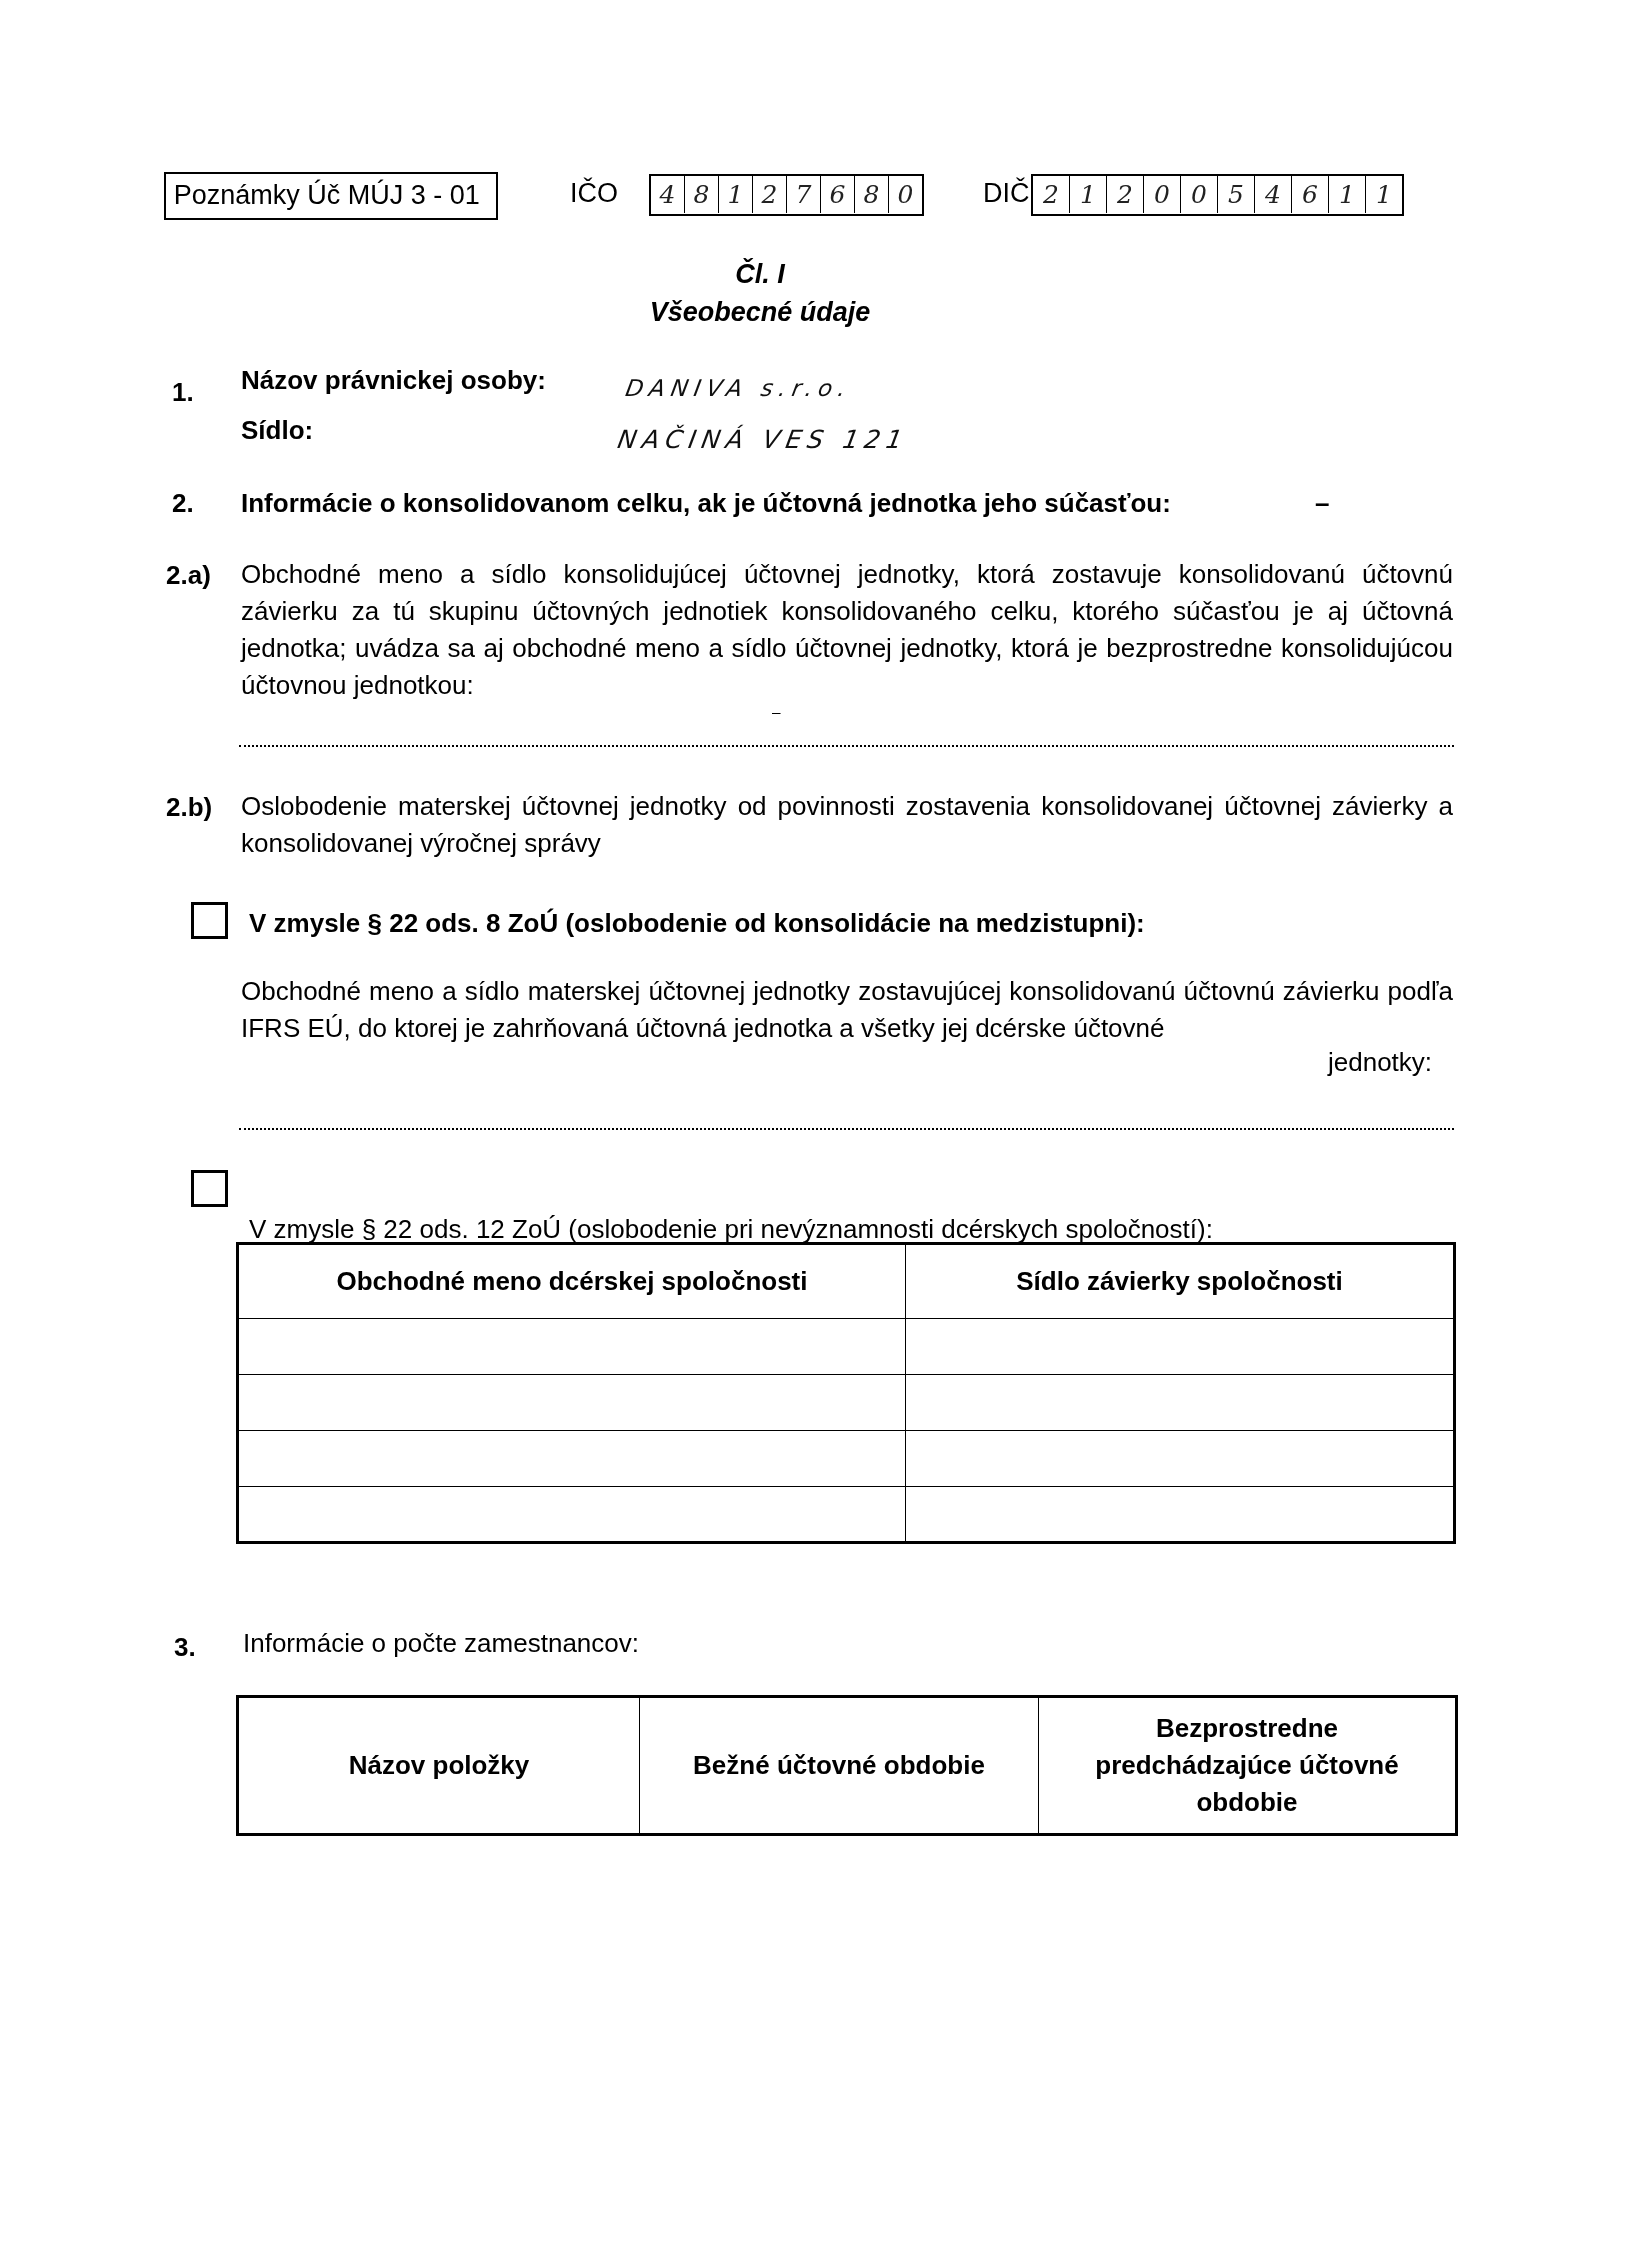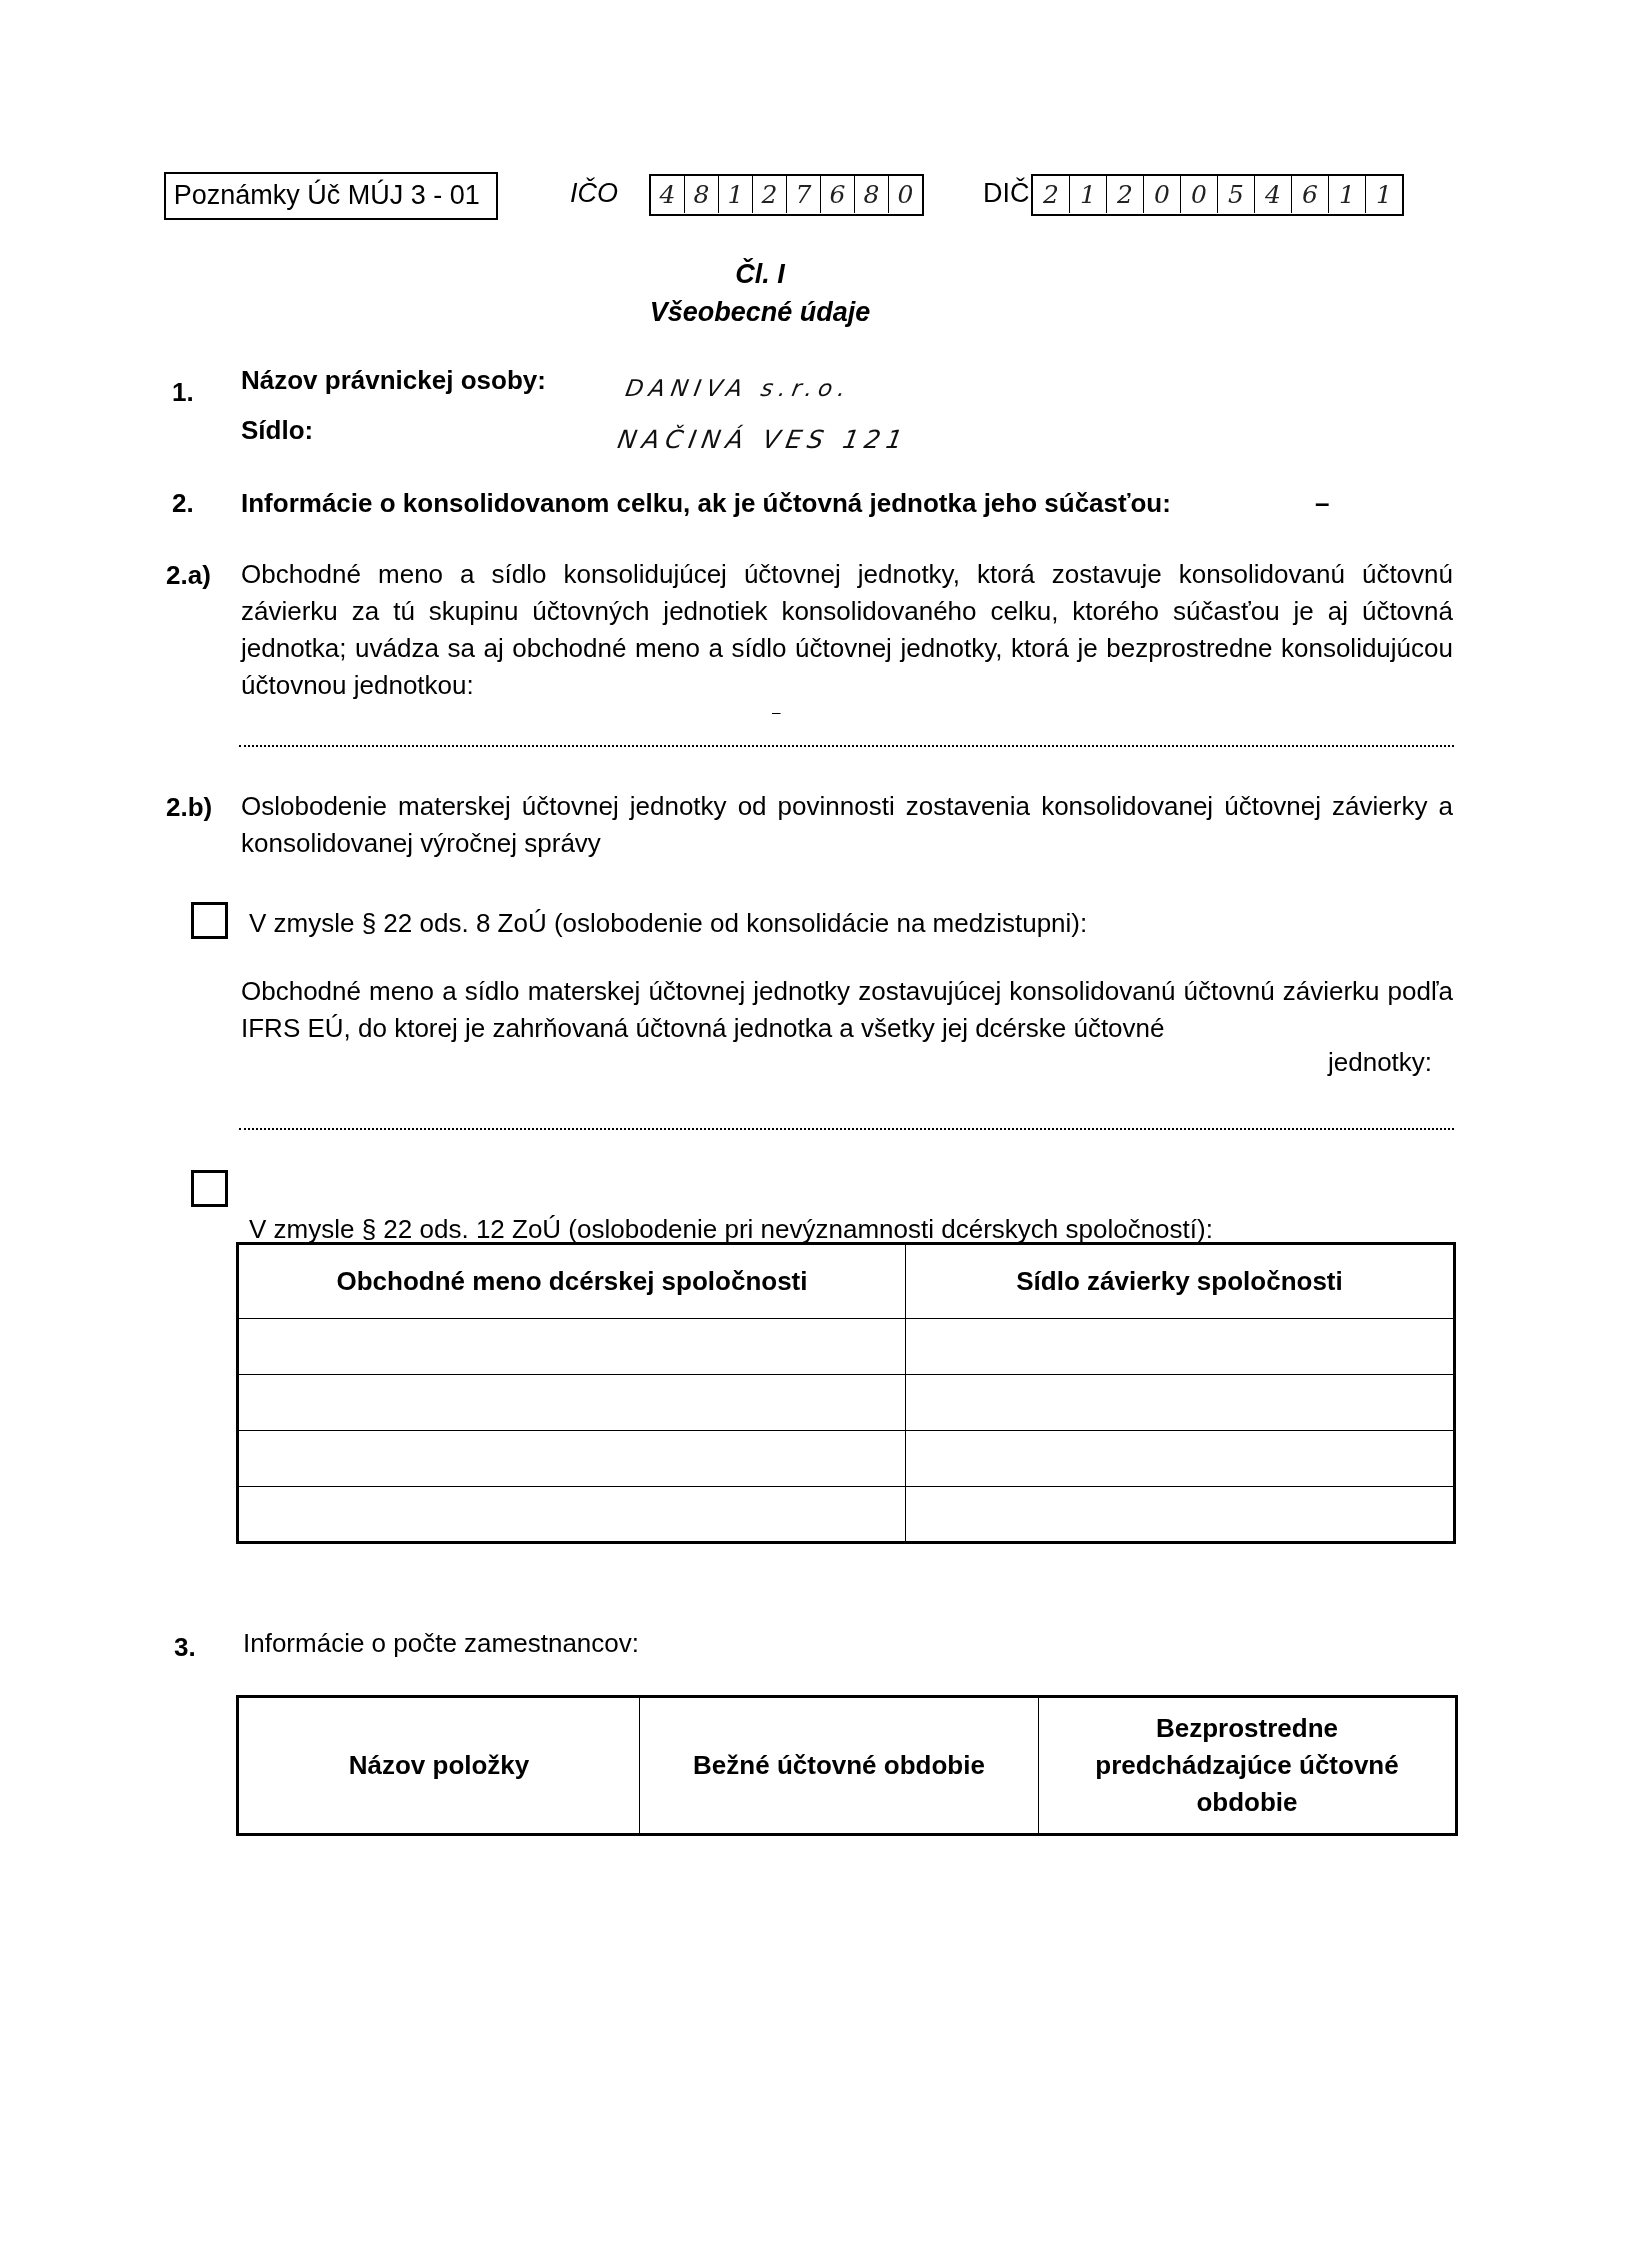--- a/index.html
+++ b/index.html
@@ -6,21 +6,21 @@
     body {
       width: 1641px; height: 2257px; position: relative; overflow: hidden;
       font-family: "Liberation Sans", sans-serif; color: #000;
     }
     .abs { position: absolute; }
     .hdr-box {
       left: 164px; top: 172px; width: 334px; height: 48px;
       border: 2.9px solid #000; box-sizing: border-box;
       font-size: 27px; line-height: 42px; padding-left: 7.7px; white-space: nowrap;
     }
-    .ico-label { left: 570px; top: 178px; font-size: 27px; font-style: italic; }
+    .ico-label { left: 570px; top: 178px; font-size: 27px; }
     .dic-label { left: 983px; top: 178px; font-size: 27px; }
     .digit-row { display: flex; border: 2.9px solid #000; height: 42px; box-sizing: border-box; }
     .digit-row .cell {
       width: 33px; height: 37px; border-right: 1.9px solid #000;
       font-family: "DejaVu Serif", serif; font-style: italic; font-size: 25px;
       text-align: center; line-height: 37px; color: #222;
     }
     .digit-row .cell:last-child { border-right: none; }
     .ico-row { left: 649px; top: 174px; }
     .dic-row { left: 1031px; top: 174px; }
@@ -91,21 +91,21 @@
 
 <div class="abs sec-num" style="left:166px; top:560px;">2.a)</div>
 <div class="abs para" style="top:556px;">Obchodné meno a sídlo konsolidujúcej účtovnej jednotky, ktorá zostavuje konsolidovanú účtovnú závierku za tú skupinu účtovných jednotiek konsolidovaného celku, ktorého súčasťou je aj účtovná jednotka; uvádza sa aj obchodné meno a sídlo účtovnej jednotky, ktorá je bezprostredne konsolidujúcou účtovnou jednotkou:</div>
 <div class="abs" style="left:772px; top:703px; font-size:15.4px;">–</div>
 <div class="abs dotted" style="left:239px; top:745px; width:1215px;"></div>
 
 <div class="abs sec-num" style="left:166px; top:792px;">2.b)</div>
 <div class="abs para" style="top:788px;">Oslobodenie materskej účtovnej jednotky od povinnosti zostavenia konsolidovanej účtovnej závierky a konsolidovanej výročnej správy</div>
 
 <div class="abs checkbox" style="left:191px; top:902px;"></div>
-<div class="abs txt" style="left:249px; top:908px;">V zmysle § 22 ods. 8 ZoÚ (oslobodenie od konsolidácie na medzistupni):</div>
+<div class="abs txt" style="left:249px; top:908px;font-weight:bold;">V zmysle § 22 ods. 8 ZoÚ (oslobodenie od konsolidácie na medzistupni):</div>
 
 <div class="abs para" style="top:973px;">
   <span>Obchodné meno a sídlo materskej účtovnej jednotky zostavujúcej konsolidovanú účtovnú závierku podľa IFRS EÚ, do ktorej je zahrňovaná účtovná jednotka a všetky jej dcérske účtovné</span>
 </div>
 <div class="abs txt" style="left:1328px; top:1047px;">jednotky:</div>
 <div class="abs dotted" style="left:239px; top:1128px; width:1215px;"></div>
 
 <div class="abs checkbox" style="left:191px; top:1170px;"></div>
 <div class="abs txt" style="left:249px; top:1214px;">V zmysle § 22 ods. 12  ZoÚ (oslobodenie pri nevýznamnosti dcérskych spoločností):</div>
 

